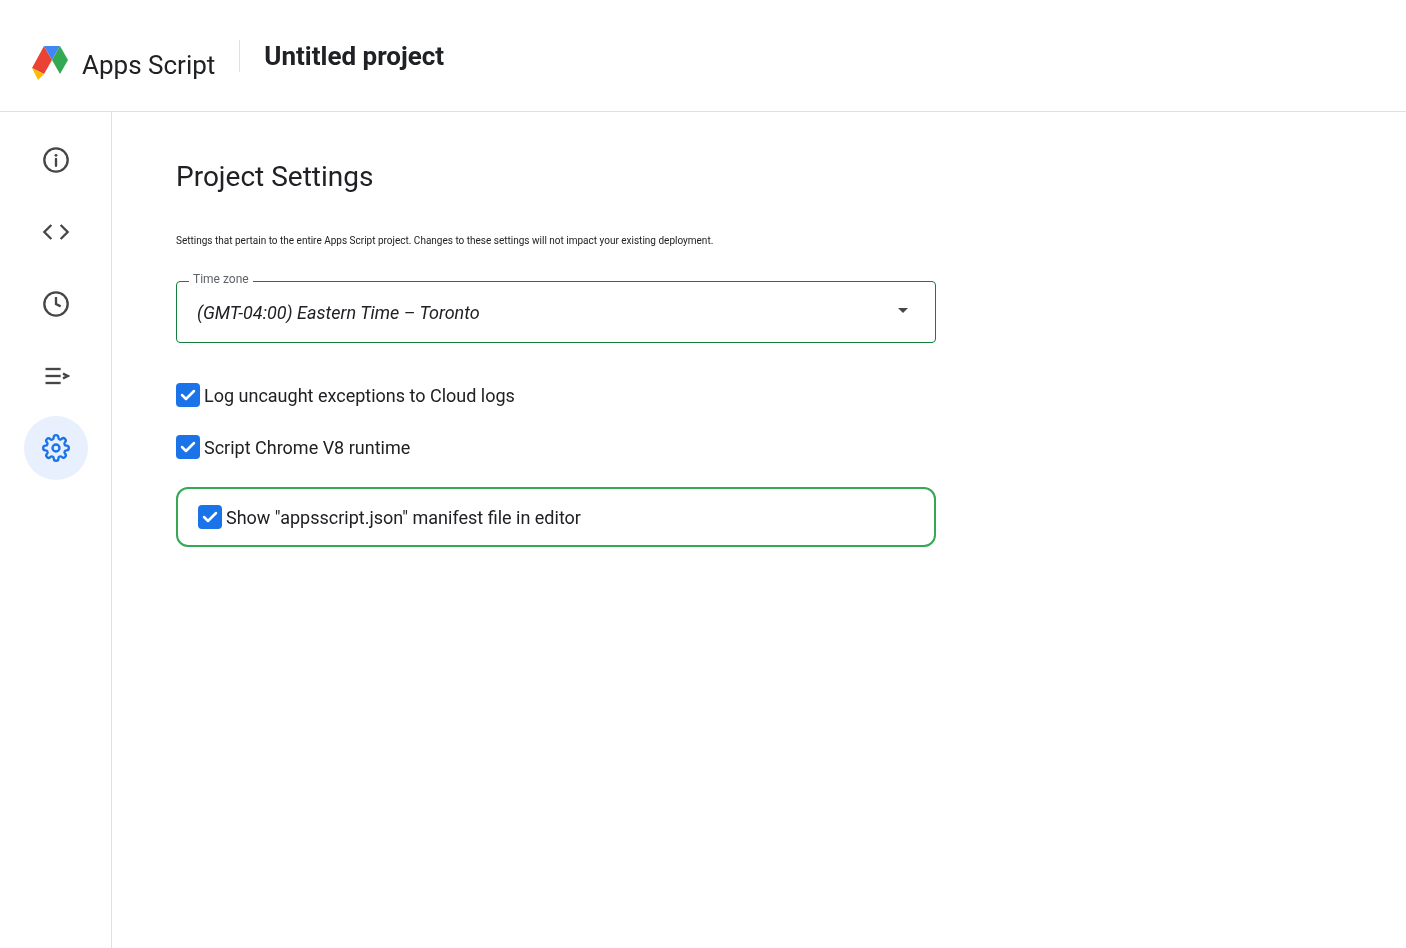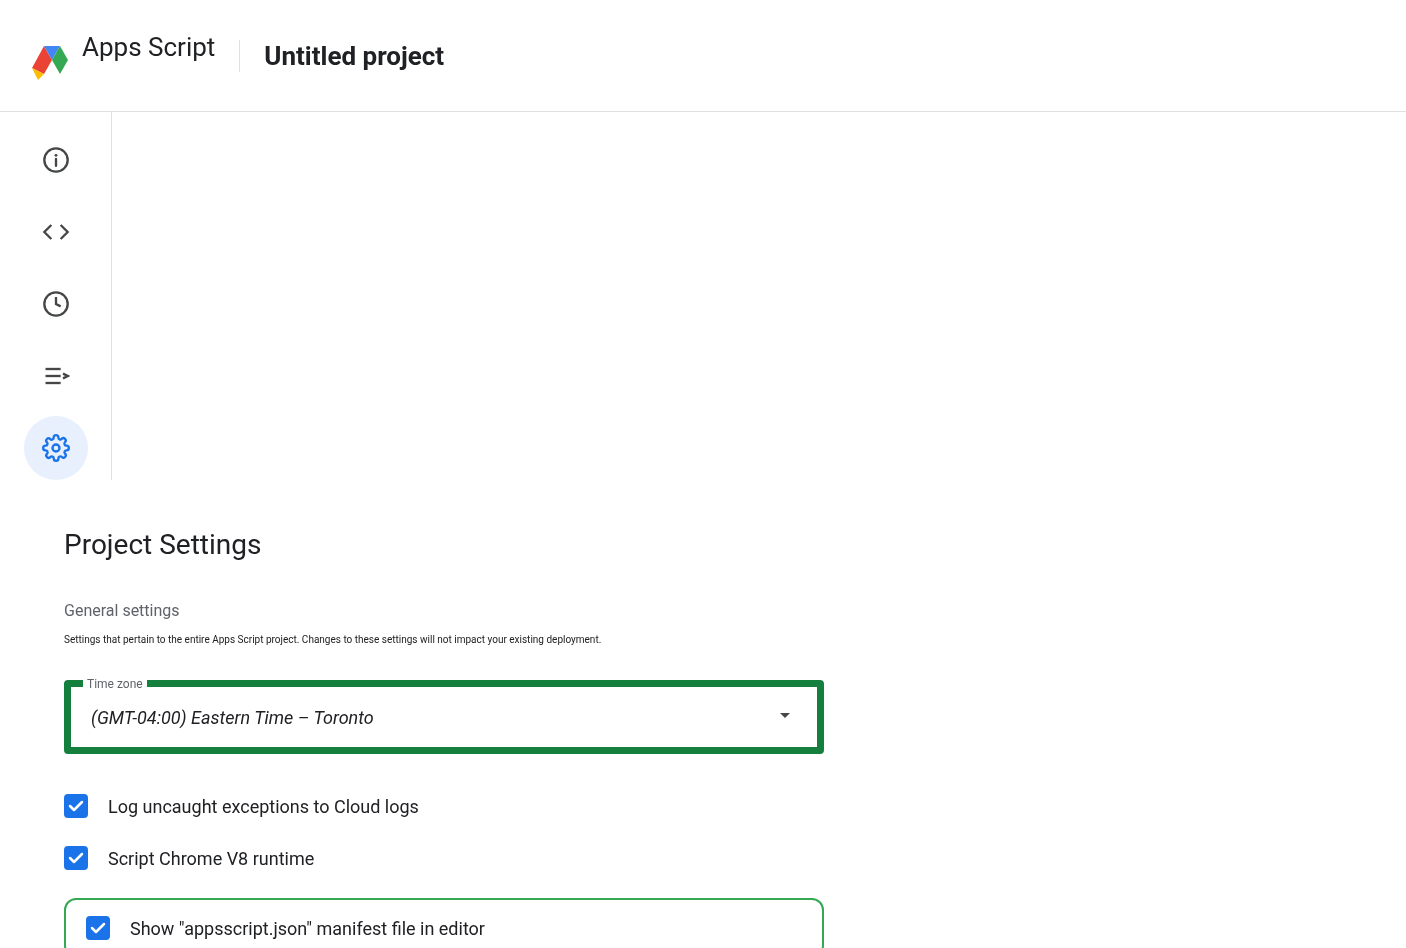--- a/index.html
+++ b/index.html
@@ -22,21 +22,21 @@
       display: flex;
       align-items: center;
       padding: 0 24px;
       height: 112px;
       border-bottom: 1px solid #e0e0e0;
       gap: 16px;
     }
 
     .logo-area {
       display: flex;
-      align-items: flex-start;
+      align-items: flex-end;
       gap: 10px;
     }
 
     .logo-icon {
       width: 48px;
       height: 48px;
     }
 
     .app-title {
       font-size: 26px;
@@ -54,21 +54,20 @@
     .project-title {
       font-size: 26px;
       font-weight: 700;
       color: #202124;
     }
 
     
     .main-layout {
       display: flex;
       height: calc(948px - 112px);
-      flex-direction: column;
     }
 
     
     .sidebar {
       width: 112px;
       border-right: 1px solid #e0e0e0;
       display: flex;
       flex-direction: column;
       align-items: center;
       padding-top: 16px;
@@ -122,21 +121,21 @@
       color: #202124;
       line-height: 1.6;
       margin-bottom: 32px;
       max-width: 760px;
     }
 
     
     .timezone-container {
       position: relative;
       max-width: 760px;
-      border: 7px solid #15803d;
+      border: 1px solid #15803d;
       border-radius: 4px;
       padding: 16px 20px;
       margin-bottom: 40px;
     }
 
     .timezone-label {
       position: absolute;
       top: -10px;
       left: 12px;
       background: #fff;
@@ -165,21 +164,21 @@
     
     .checkbox-list {
       display: flex;
       flex-direction: column;
       gap: 28px;
     }
 
     .checkbox-item {
       display: flex;
       align-items: center;
-      gap: 20px;
+      gap: 4px;
       cursor: pointer;
       max-width: 760px;
     }
 
     .checkbox-item.highlighted {
       border: 2.5px solid #34a853;
       border-radius: 12px;
       padding: 16px 20px;
     }
 
@@ -268,21 +267,20 @@
       </svg>
     </div>
 
   </div>
 
   <div class="content">
 
     <h1 class="page-title">Project Settings</h1>
 
     <div>
-      <div class="section-title">General settings</div>
       <div class="section-description">Settings that pertain to the entire Apps Script project. Changes to these settings will not impact your existing deployment.</div>
     </div>
 
     <div class="timezone-container">
       <span class="timezone-label">Time zone</span>
       <div class="timezone-select">
         <span class="timezone-value">(GMT-04:00) Eastern Time – Toronto</span>
         <span class="dropdown-arrow">
           <svg width="24" height="24" viewBox="0 0 24 24" fill="currentColor">
             <path d="M7 10l5 5 5-5z"></path>

